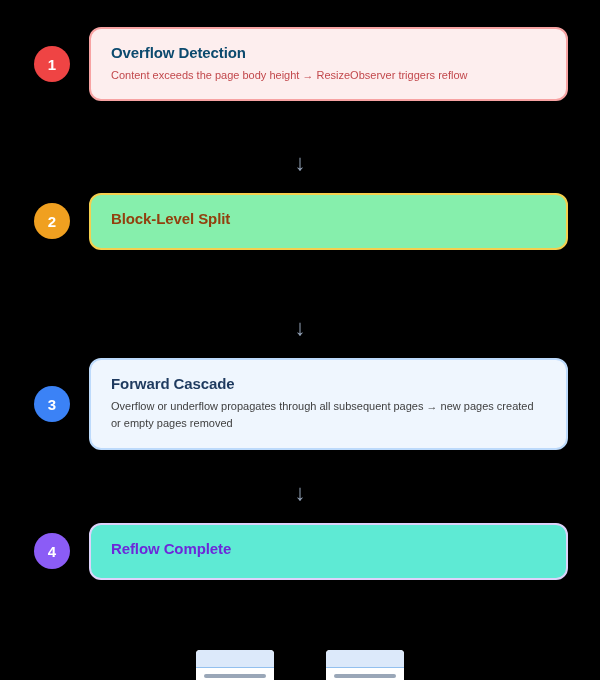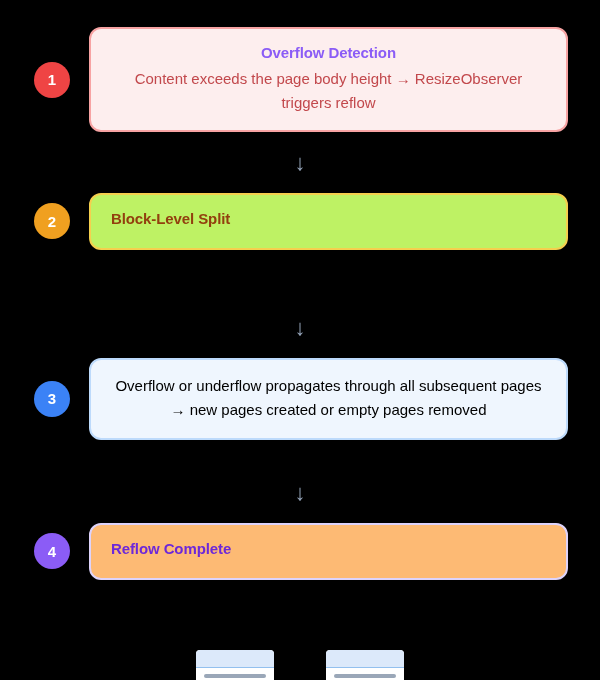--- a/index.html
+++ b/index.html
@@ -30,23 +30,22 @@
     border-width:2px; border-style:solid;
     padding:14px 20px 15px 20px;
   }
   .card-title {
     font-size:15px; font-weight:bold;
     line-height:1.3;
     margin-bottom:4px;
     letter-spacing:-0.1px;
   }
   .card-desc {
-    font-size:15px;
+    font-size:11px;
     line-height:1.62;
-    text-align:center;
   }
 
   .arrow {
     position:absolute;
     left:0; width:600px;
     text-align:center;
     color:#94a3b8;
     font-size:22px;
     line-height:1;
   }
@@ -77,54 +76,55 @@
 </head>
 <body style="background: rgb(0, 0, 0);">
 
 <div id="root">
 
   <div class="step-row" style="top:27px;">
     <div class="badge" style="background: rgb(239, 68, 68);">
       <span>1</span>
     </div>
     <div class="card" style="background: rgb(253, 238, 238); border-color: rgb(247, 163, 163);">
-      <div class="card-title" style="color: #8b5cf6; text-align: center;">Overflow Detection</div>
+      <div class="card-title" style="color: #0c4a6e;">Overflow Detection</div>
       <div class="card-desc" style="color: rgb(194, 72, 76);">Content exceeds the page body height → ResizeObserver triggers reflow</div>
     </div>
   </div>
 
   <div class="arrow" style="top: 152px; color: rgb(148, 163, 184);">↓</div>
 
   <div class="step-row" style="top:193px;">
     <div class="badge" style="background: rgb(240, 160, 32);">
       <span>2</span>
     </div>
-    <div class="card" style="background: #bef264; border-color: rgb(245, 207, 78);">
+    <div class="card" style="background: #86efac; border-color: rgb(245, 207, 78);">
       <div class="card-title" style="color: rgb(146, 64, 14);">Block-Level Split</div>
     </div>
   </div>
 
   <div class="arrow" style="top: 317px; color: rgb(148, 163, 184);">↓</div>
 
   <div class="step-row" style="top:358px;">
     <div class="badge" style="background: rgb(59, 130, 246);">
       <span>3</span>
     </div>
     <div class="card" style="background: rgb(239, 246, 254); border-color: rgb(189, 218, 251);">
-      <div class="card-desc" style="color: #000000;">Overflow or underflow propagates through all subsequent pages → new pages created or empty pages removed</div>
+      <div class="card-title" style="color: rgb(30, 58, 95);">Forward Cascade</div>
+      <div class="card-desc" style="color: #404040;">Overflow or underflow propagates through all subsequent pages → new pages created or empty pages removed</div>
     </div>
   </div>
 
   <div class="arrow" style="top: 482px; color: rgb(148, 163, 184);">↓</div>
 
   <div class="step-row" style="top:523px;">
     <div class="badge" style="background: rgb(139, 92, 246);">
       <span>4</span>
     </div>
-    <div class="card" style="background: #fdba74; border-color: rgb(221, 211, 251);">
+    <div class="card" style="background: #5eead4; border-color: rgb(221, 211, 251);">
       <div class="card-title" style="color: rgb(109, 40, 217);">Reflow Complete</div>
     </div>
   </div>
 
   <div class="thumbs">
     <div class="thumb" style="left:196px;">
       <div class="thumb-header"></div>
       <div class="thumb-body">
         <div class="thumb-line w-full"></div>
 

